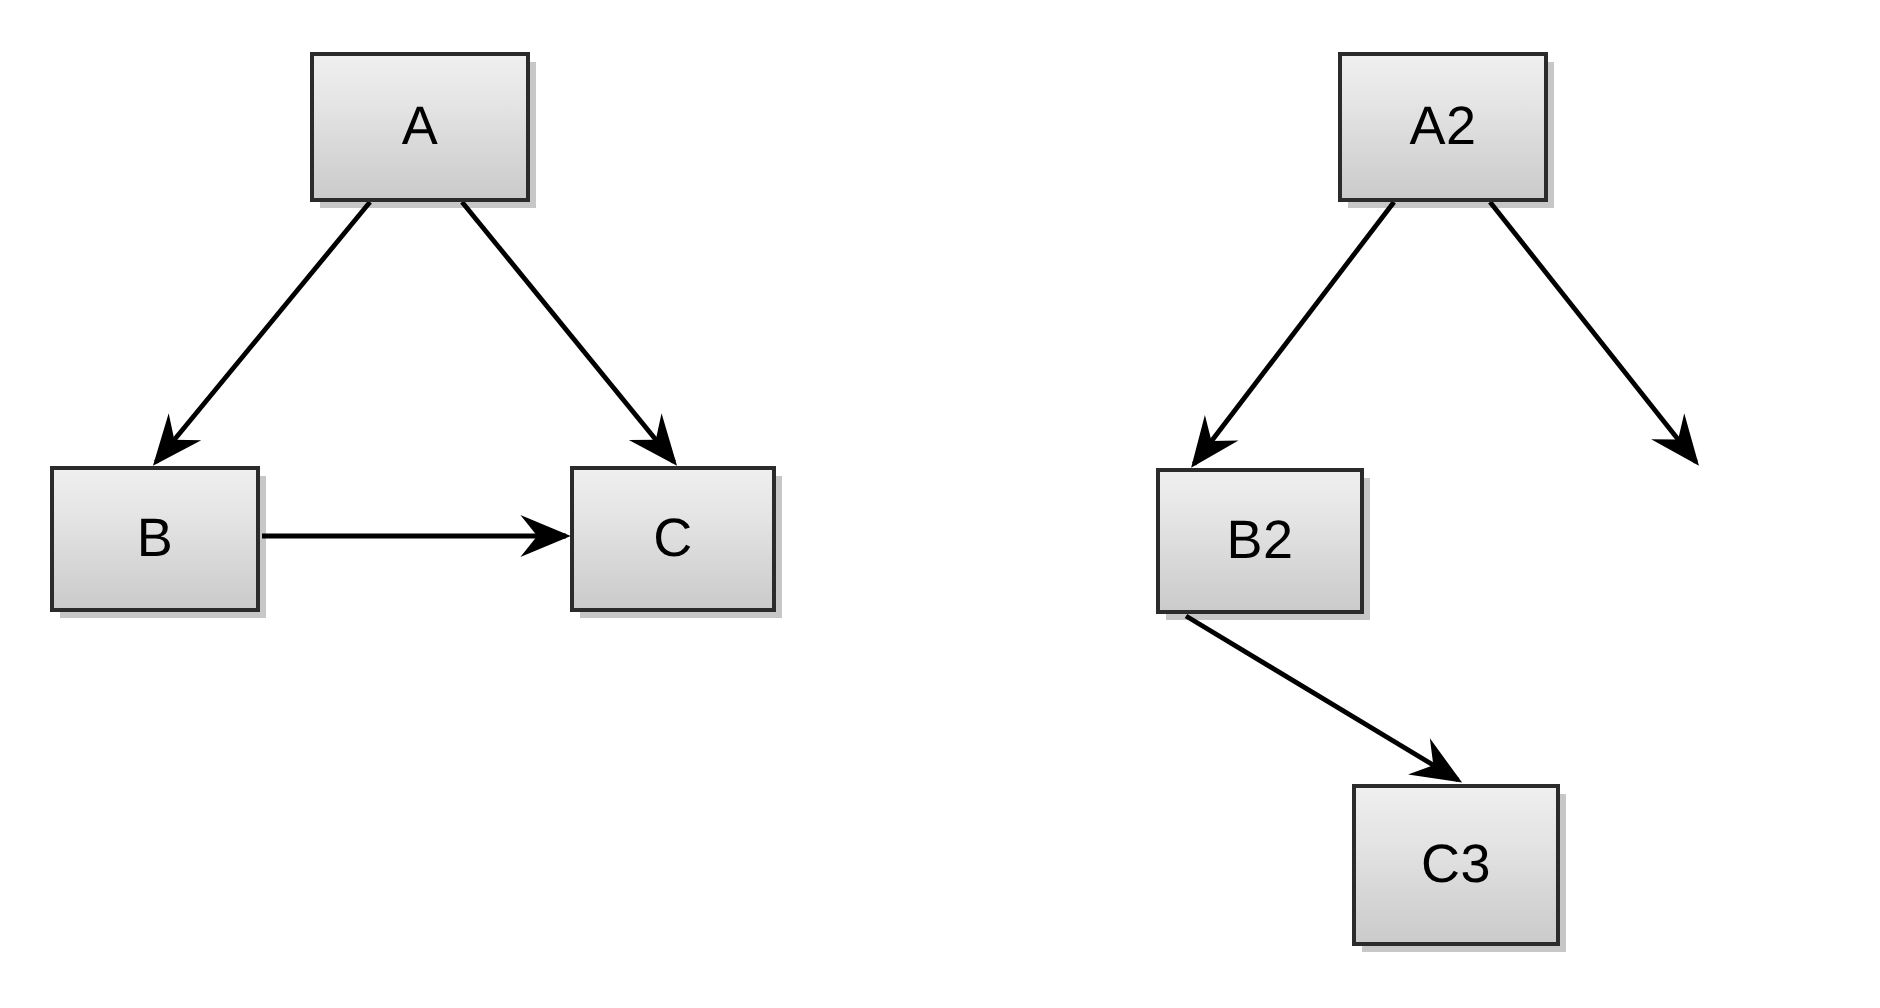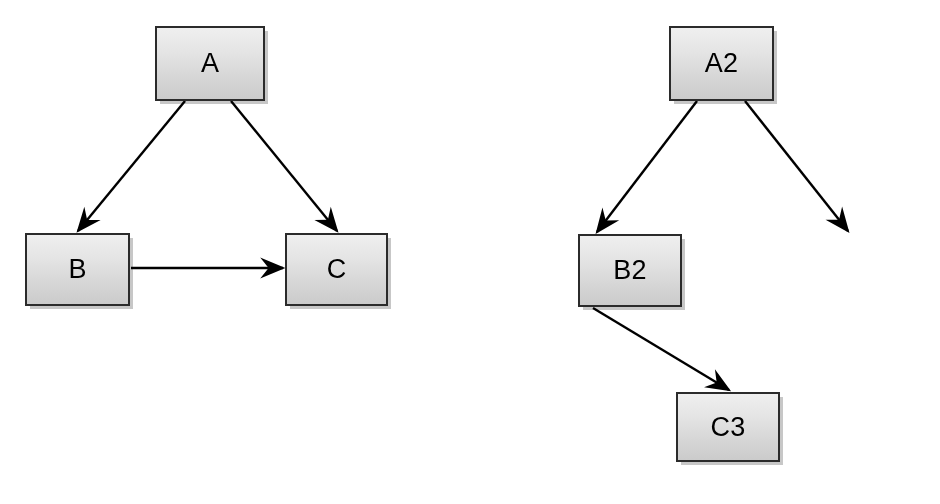--- a/index.html
+++ b/index.html
@@ -77,17 +77,17 @@
   </div>
   <div class="node" style="left: 285px; top: 233px; width: 103px; height: 73px;">
     <span class="node-label">C</span>
   </div>
   <div class="node" style="left: 669px; top: 26px; width: 105px; height: 75px; text-align: right;">
     <span class="node-label">A2</span>
   </div>
   <div class="node" style="left: 542px; top: 234px; width: 104px; height: 73px; margin-left: 36px;">
     <span class="node-label">B2</span>
   </div>
-  <div class="node" style="left: 676px; top: 392px; width: 104px; height: 70px;">
+  <div class="node" style="left: 676px; top: 392px; width: 104px; height: 81px;">
     <span class="node-label">C3</span>
   </div>
 
 </div>
 
 </body></html>

